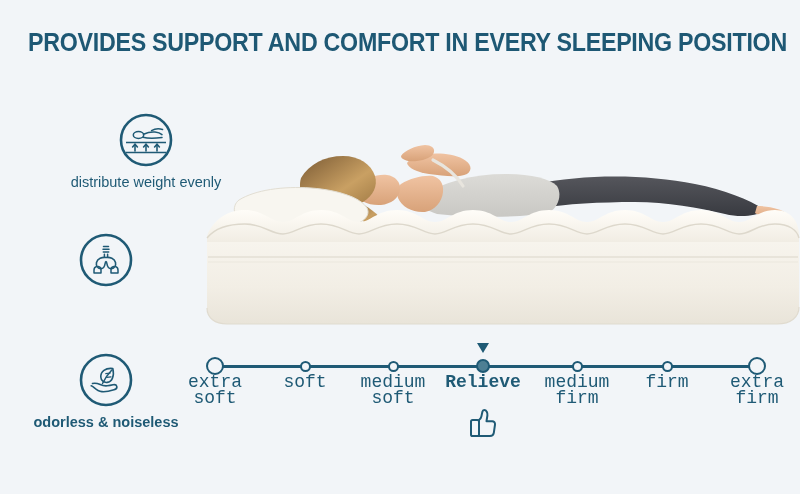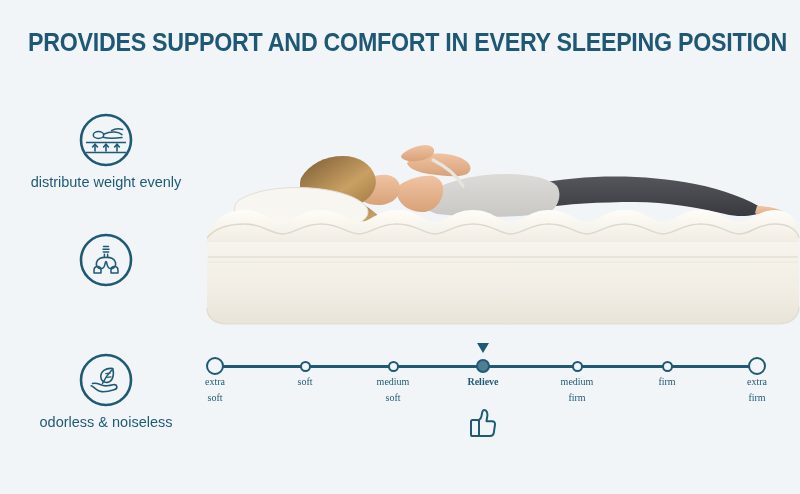--- a/index.html
+++ b/index.html
@@ -52,23 +52,23 @@
     margin: 0 auto;
   }
   .feature-icon-wrap svg { display: block; }
   .feature-label {
     margin-top: 6px;
     font-size: 14.5px;
     color: #1f5a75;
     font-family: "Liberation Sans", sans-serif;
     white-space: nowrap;
   }
-  #feature-0 { top: 112px; }
+  #feature-0 { top: 112px; padding-left: 40px; }
   #feature-1 { top: 232px; }
-  #feature-2 { top: 352px; }
+  #feature-2 { top: 352px; font-weight: bold; }
 
   
   #mattress-scene {
     position: absolute;
     left: 205px;
     top: 112px;
     width: 595px;
     height: 215px;
   }
   #mattress-scene svg { display: block; }
@@ -115,24 +115,24 @@
     left: -7px; top: 29px;
     background: #4d7f94;
     border-color: #1f5a75;
   }
   .stop-label {
     position: absolute;
     top: 44px;
     left: -55px;
     width: 110px;
     text-align: center;
-    font-size: 10px;
+    font-size: 18px;
     line-height: 16px;
     color: #1f5a75;
-    font-family: Liberation Serif, serif;
+    font-family: Liberation Mono, monospace;
   }
   .stop-label.bold { font-weight: bold; }
   .stop-label .ln { display: block; }
 
   #scale-marker {
     position: absolute;
     top: 12px;
     left: -7px;
     width: 14px;
     height: 12px;

